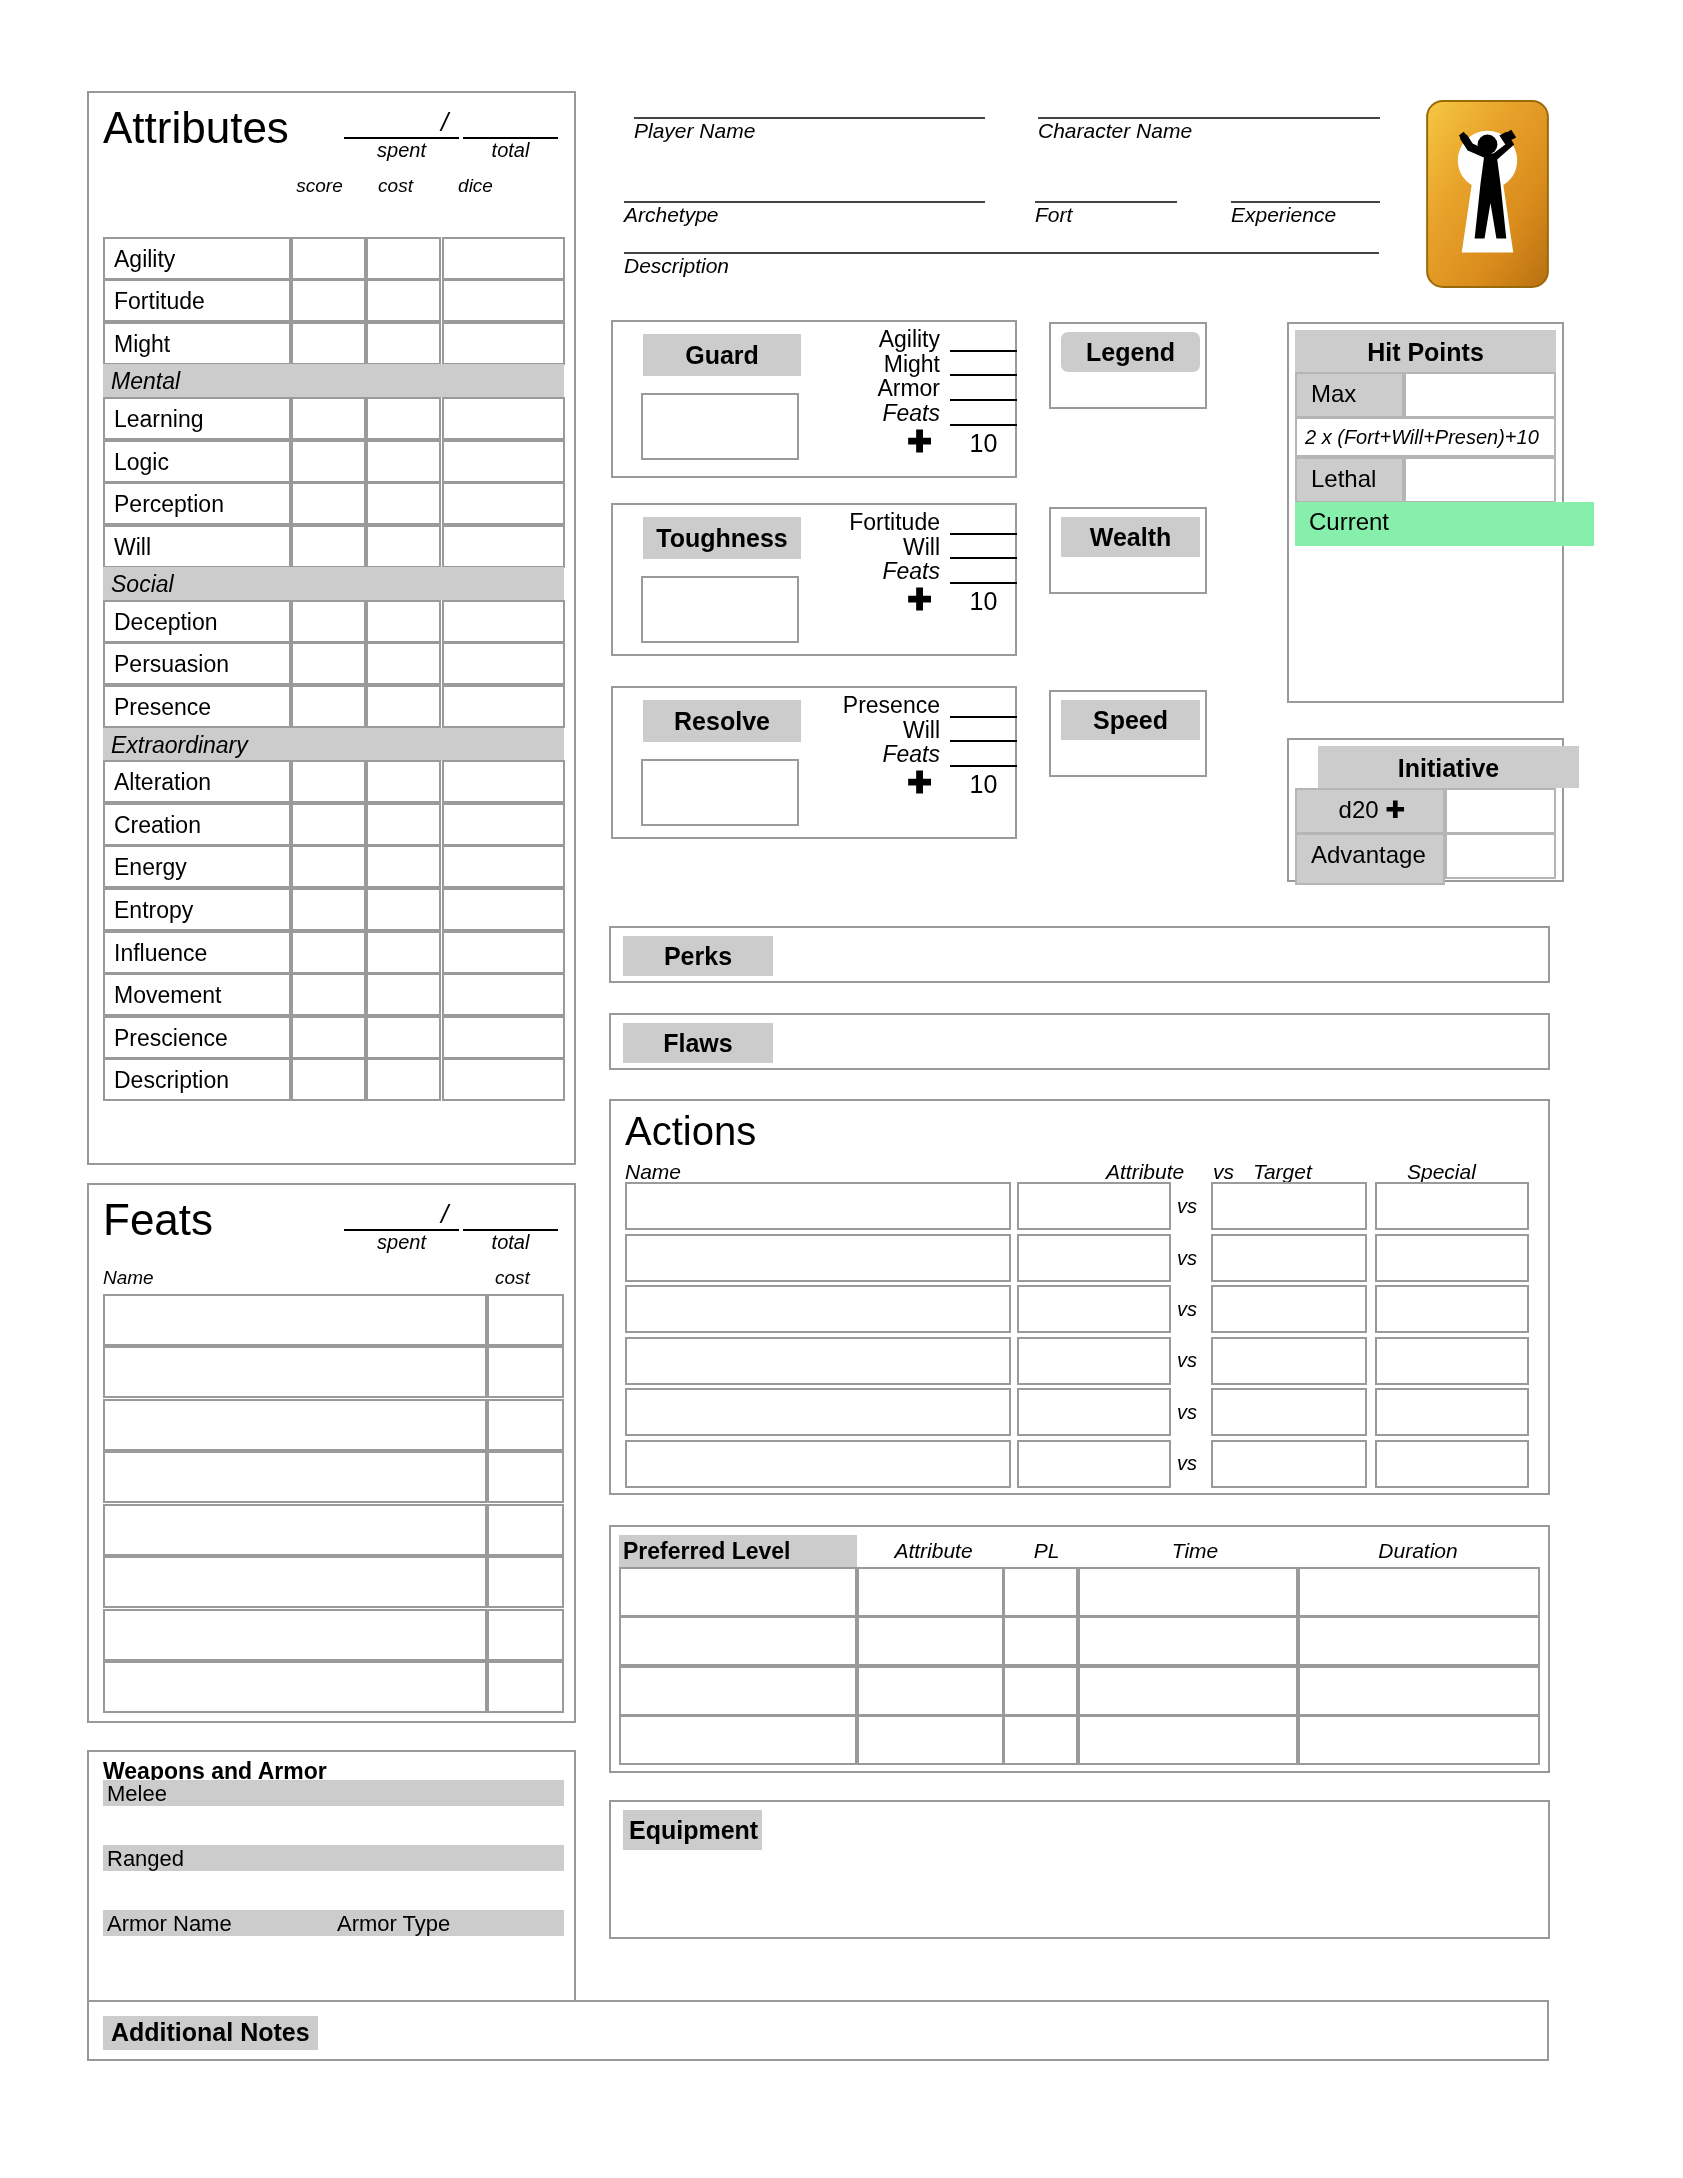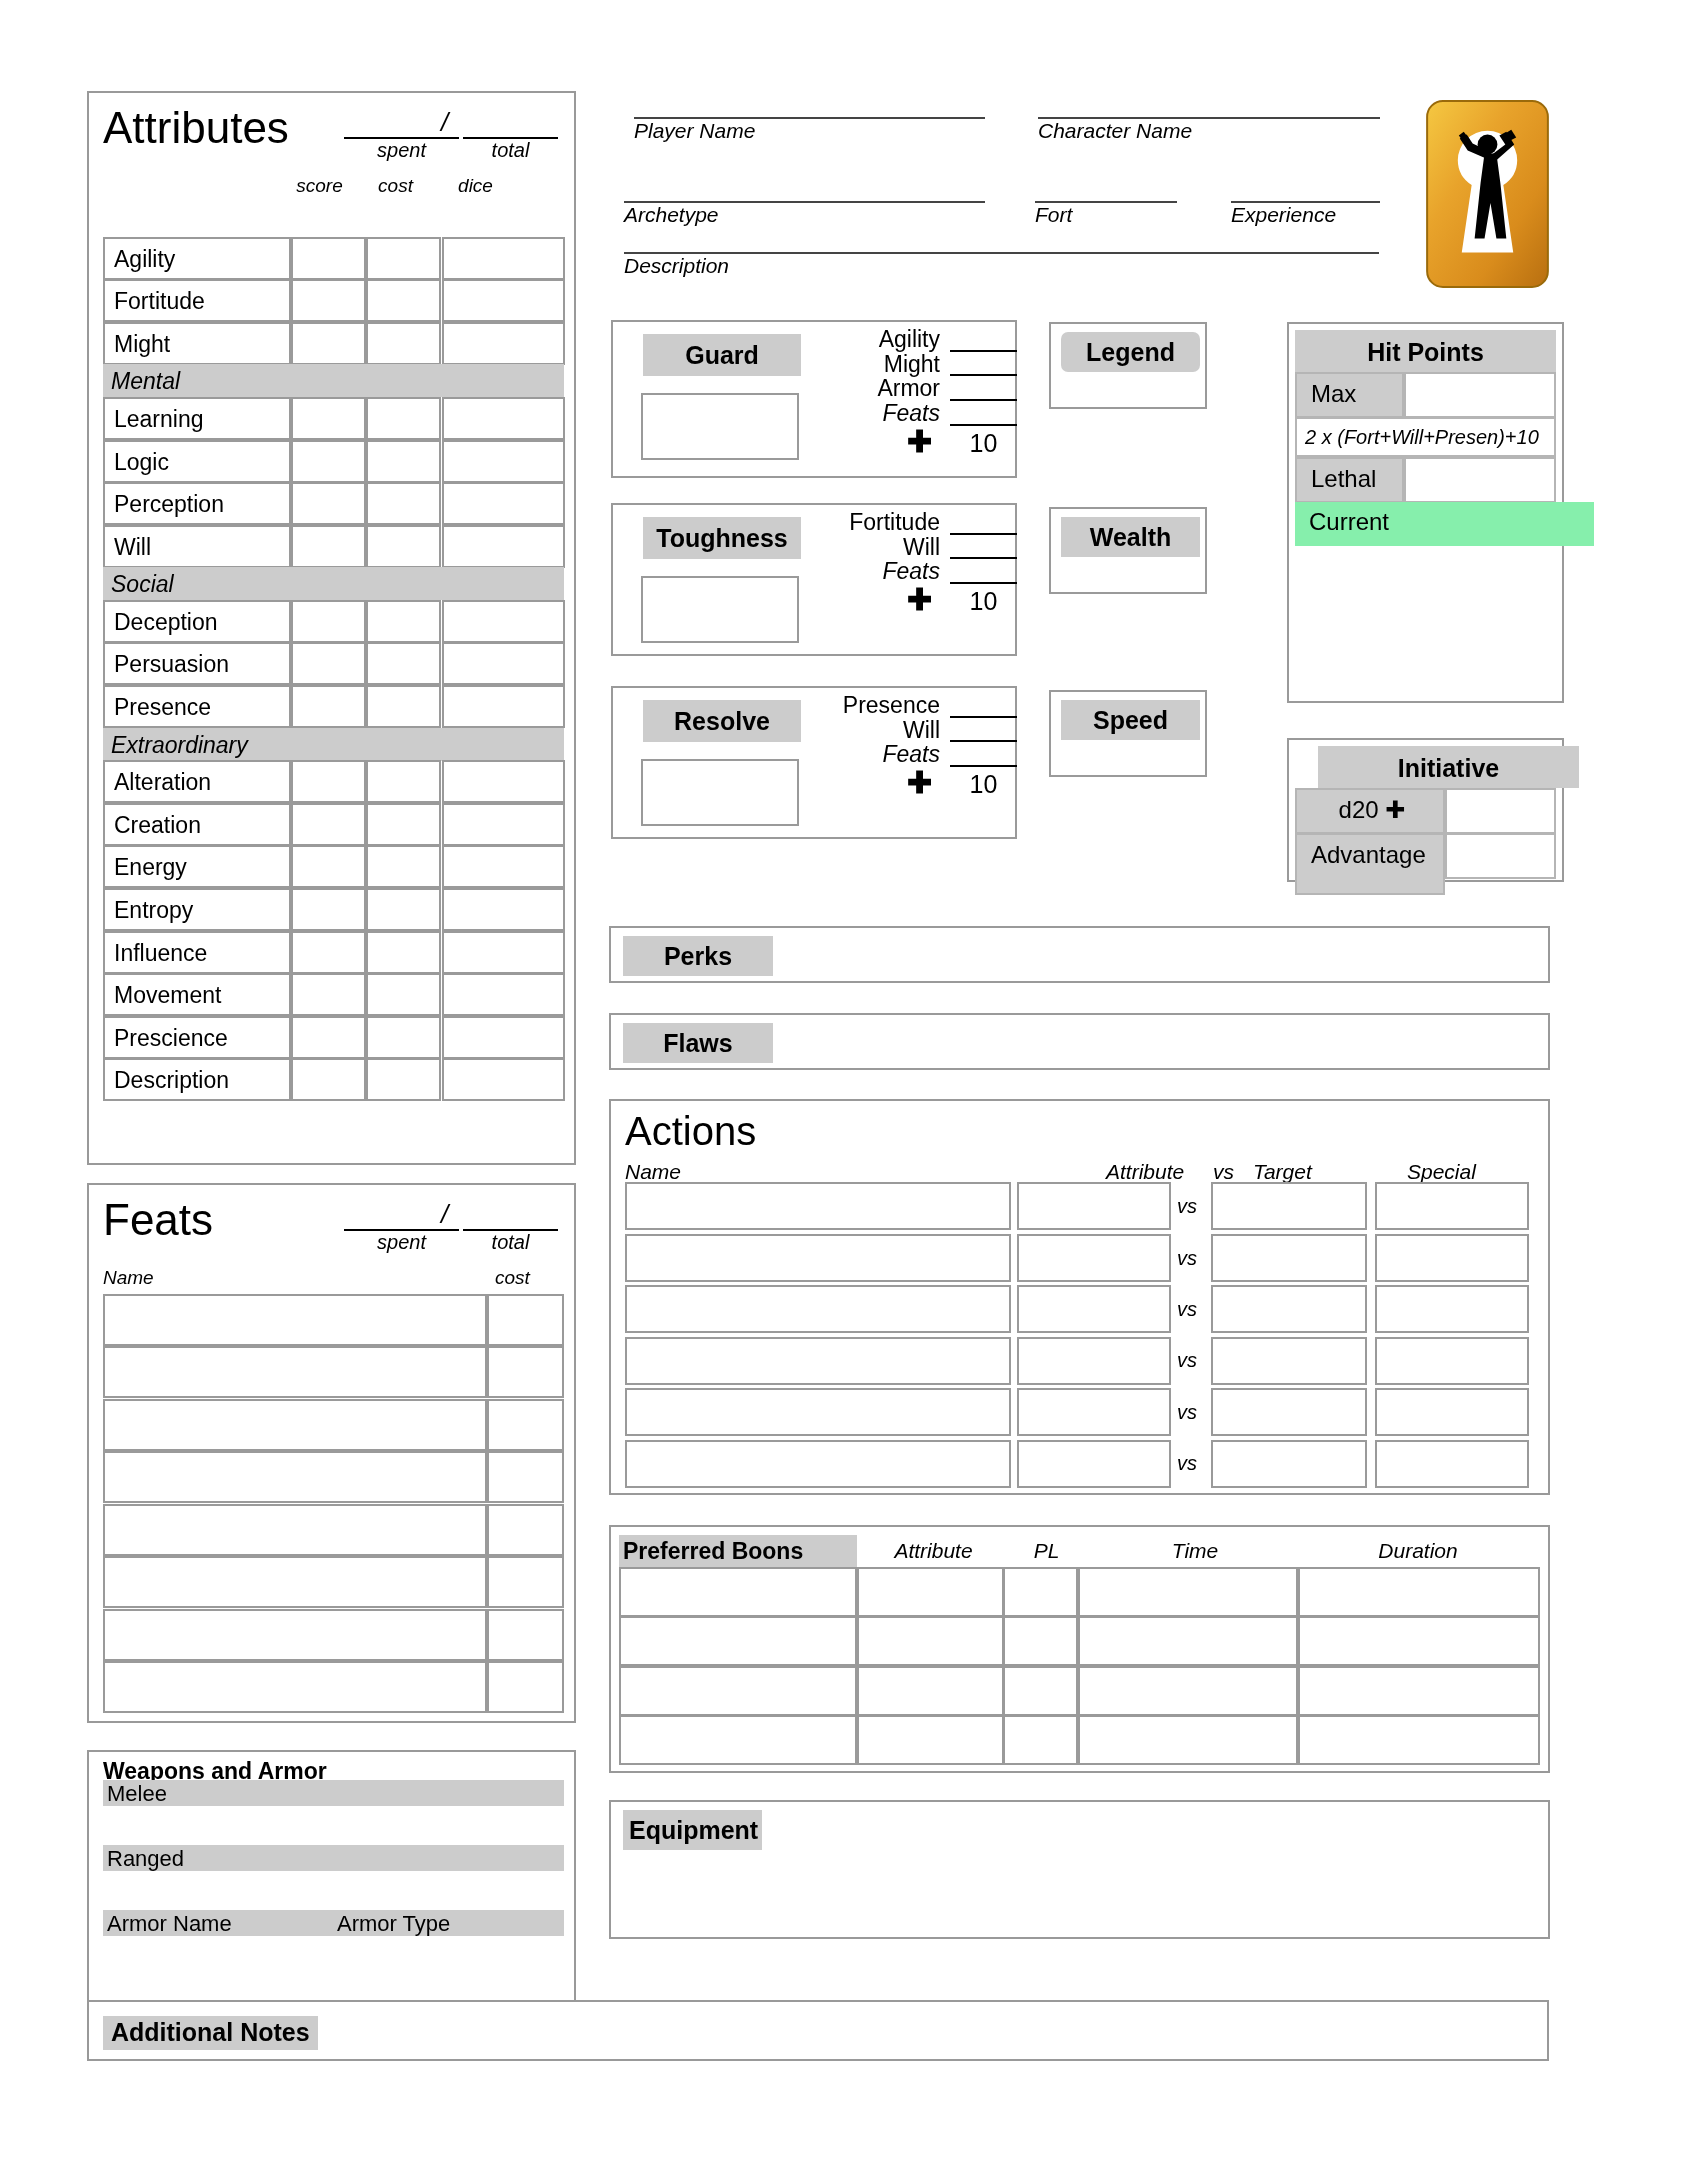--- a/index.html
+++ b/index.html
@@ -446,21 +446,21 @@
 
   <div class="hpwrap" style="left:1287px;top:738px;width:277px;height:144px;">
     <div class="hphead" style="left:6px;top:6px;width:261px;height:42px;line-height:42px;margin-left:23px;">Initiative</div>
     <div class="hprow" style="left:6px;top:48px;width:261px;height:46px;padding-left:23px;">
       <div class="hpkey" style="width:150px;height:46px;text-align:center;">
           <span style="left:0;width:150px;text-align:center;">d20 ✚</span>
         </div>
       <div class="hpval" style="left:150px;width:111px;height:46px;"></div>
     </div>
     <div class="hprow" style="left:6px;top:93px;width:261px;height:46px;">
-      <div class="hpkey" style="width:150px;height:62px;">
+      <div class="hpkey" style="width:150px;height:52px;">
           <span>Advantage</span>
         </div>
       <div class="hpval" style="left:150px;width:111px;height:46px;"></div>
     </div>
   </div>
 
   <div class="pfwrap" style="left:609px;top:926px;width:941px;height:57px;">
     <div class="pftag" style="left:12px;top:8px;width:150px;height:40px;line-height:40px;">Perks</div>
     <div style="position:absolute;left:168px;top:4px;width:762px;height:48px;"></div>
   </div>
@@ -517,21 +517,21 @@
       <div class="acell" style="left:14px;top:339px;width:386px;height:48px;"></div>
       <div class="acell" style="left:406px;top:339px;width:154px;height:48px;"></div>
       <div class="vs" style="left:566px;top:351px;">vs</div>
       <div class="acell" style="left:600px;top:339px;width:156px;height:48px;"></div>
       <div class="acell" style="left:764px;top:339px;width:154px;height:48px;"></div>
     </div>
   </div>
 
   <div class="panel" id="boons">
     <div style="position:absolute;left:8px;top:8px;width:238px;height:32px;background:#cccccc;">
-      <span style="position:absolute;left:4px;top:3px;font-weight:bold;font-size:23px;">Preferred Boons</span>
+      <span style="position:absolute;left:4px;top:3px;font-weight:bold;font-size:23px;">Preferred Level</span>
     </div>
     <div class="bcap" style="left:253px;top:12px;width:139px;">Attribute</div>
     <div class="bcap" style="left:396px;top:12px;width:79px;">PL</div>
     <div class="bcap" style="left:485px;top:12px;width:198px;">Time</div>
     <div class="bcap" style="left:693px;top:12px;width:228px;">Duration</div>
 
     <div>
       <div class="bcell" style="left:8px;top:40px;width:238px;height:50px;"></div>
       <div class="bcell" style="left:246px;top:40px;width:147px;height:50px;"></div>
       <div class="bcell" style="left:392px;top:40px;width:75px;height:50px;"></div>

